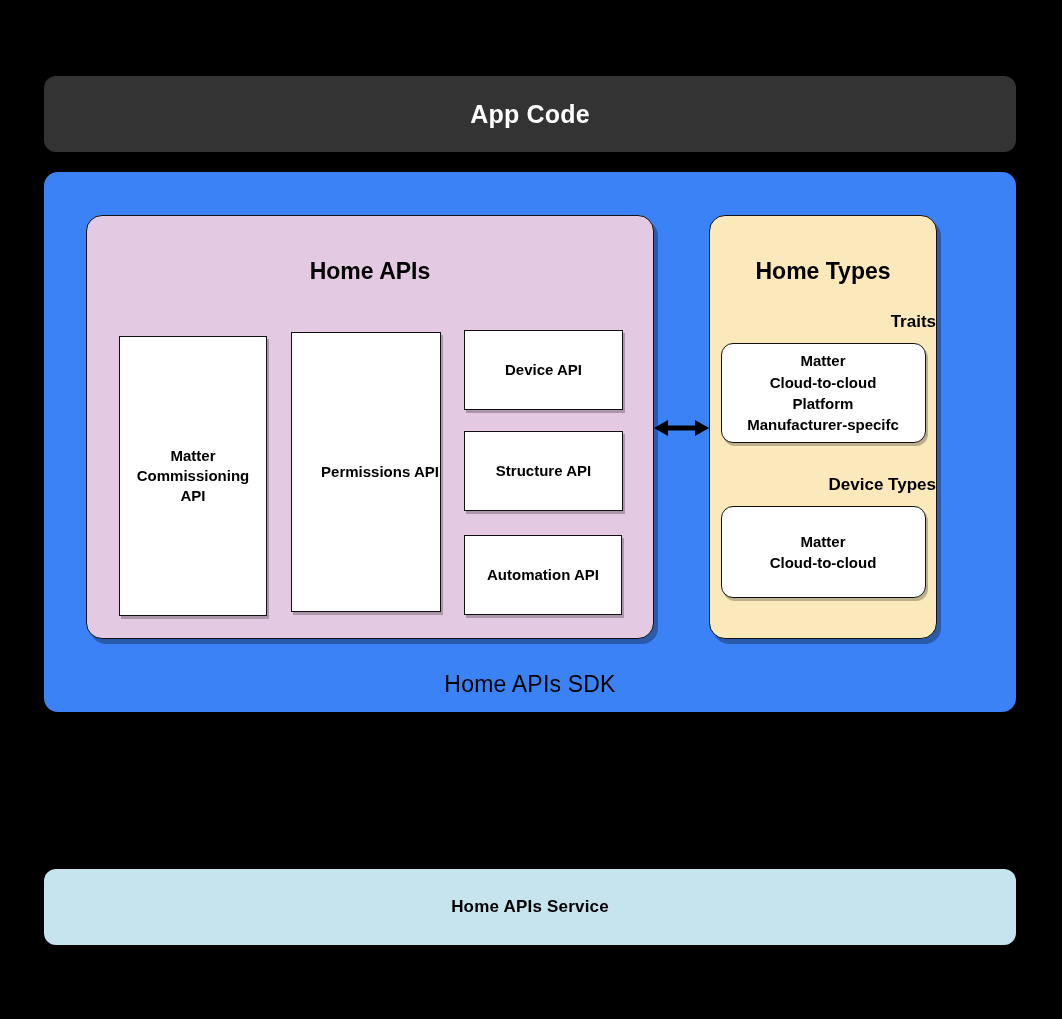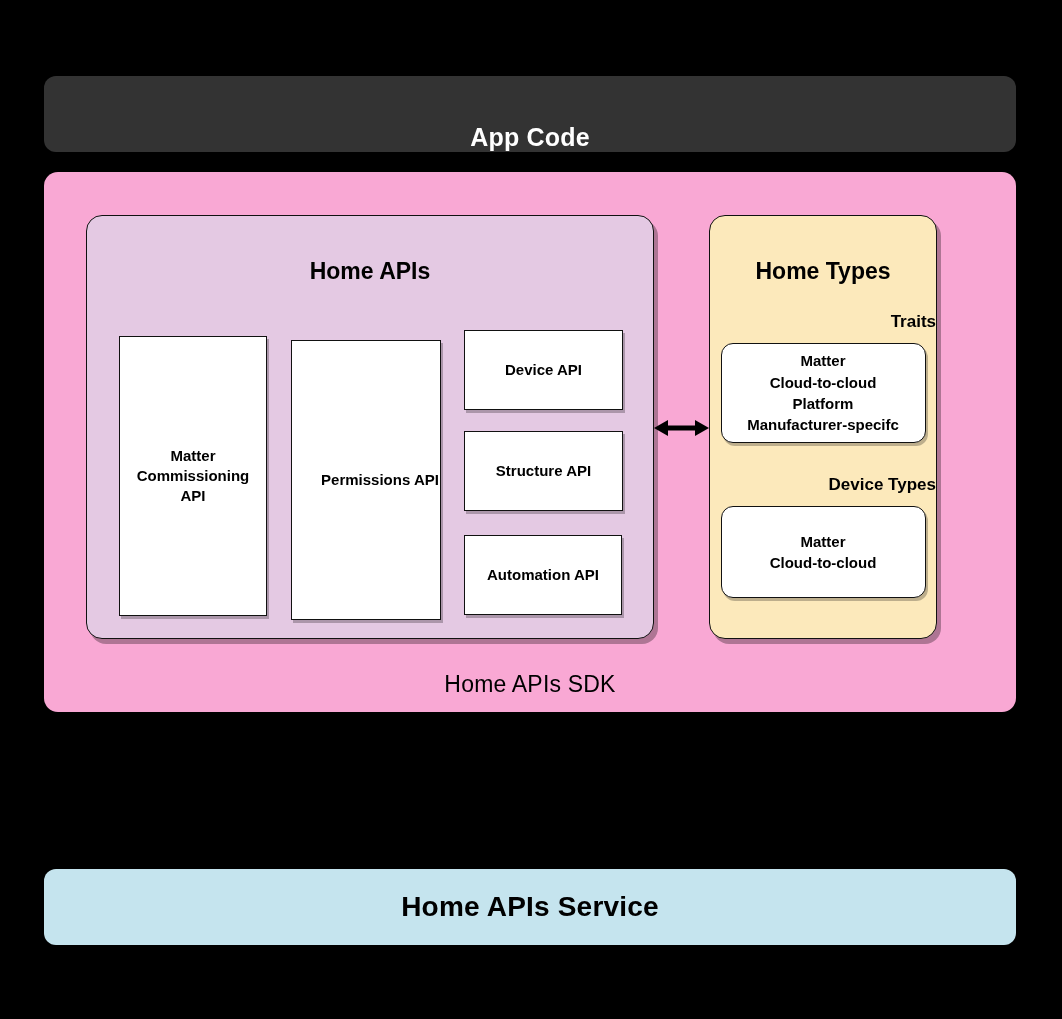--- a/index.html
+++ b/index.html
@@ -22,38 +22,38 @@
   
   .app-code-bar {
     position: absolute;
     left: 44px;
     top: 76px;
     width: 972px;
     height: 76px;
     background: #333333;
     border-radius: 12px;
     display: flex;
-    align-items: flex-end;
+    align-items: center;
     justify-content: center;
   }
   .app-code-bar .label {
     color: #ffffff;
     font-size: 25px;
     font-weight: bold;
     letter-spacing: 0.2px;
   }
 
   
   .sdk-outer {
     position: absolute;
     left: 44px;
     top: 172px;
     width: 972px;
     height: 540px;
-    background: #f9a8d4;
+    background: #3b82f6;
     border-radius: 14px;
   }
 
   .sdk-caption {
     position: absolute;
     left: 0;
     right: 0;
     bottom: 14px;
     text-align: center;
     font-size: 23px;
@@ -94,21 +94,21 @@
     justify-content: center;
     text-align: center;
     font-size: 15px;
     font-weight: bold;
     color: #000000;
     line-height: 1.35;
     box-shadow: 2px 3px 0 rgba(0,0,0,0.25);
   }
 
   .api-matter-comm   { left: 32px;  top: 120px; width: 148px; height: 280px; }
-  .api-permissions   { left: 204px; top: 124px; width: 150px; height: 280px; padding-left: 28px; }
+  .api-permissions   { left: 204px; top: 116px; width: 150px; height: 280px; padding-left: 28px; }
   .api-device        { left: 377px; top: 114px; width: 159px; height: 80px; }
   .api-structure     { left: 377px; top: 215px; width: 159px; height: 80px; }
   .api-automation    { left: 377px; top: 319px; width: 158px; height: 80px; }
 
   
   .home-types-panel {
     position: absolute;
     left: 665px;
     top: 43px;
     width: 228px;
@@ -165,21 +165,21 @@
     width: 972px;
     height: 76px;
     background: #C5E4EE;
     border-radius: 12px;
     display: flex;
     align-items: center;
     justify-content: center;
   }
   .service-bar .label {
     color: #000000;
-    font-size: 28px;
+    font-size: 17px;
     font-weight: bold;
     letter-spacing: 0.2px;
   }
 </style>
 </head>
 <body>
 
 <div class="canvas">
 
   <div class="app-code-bar">

